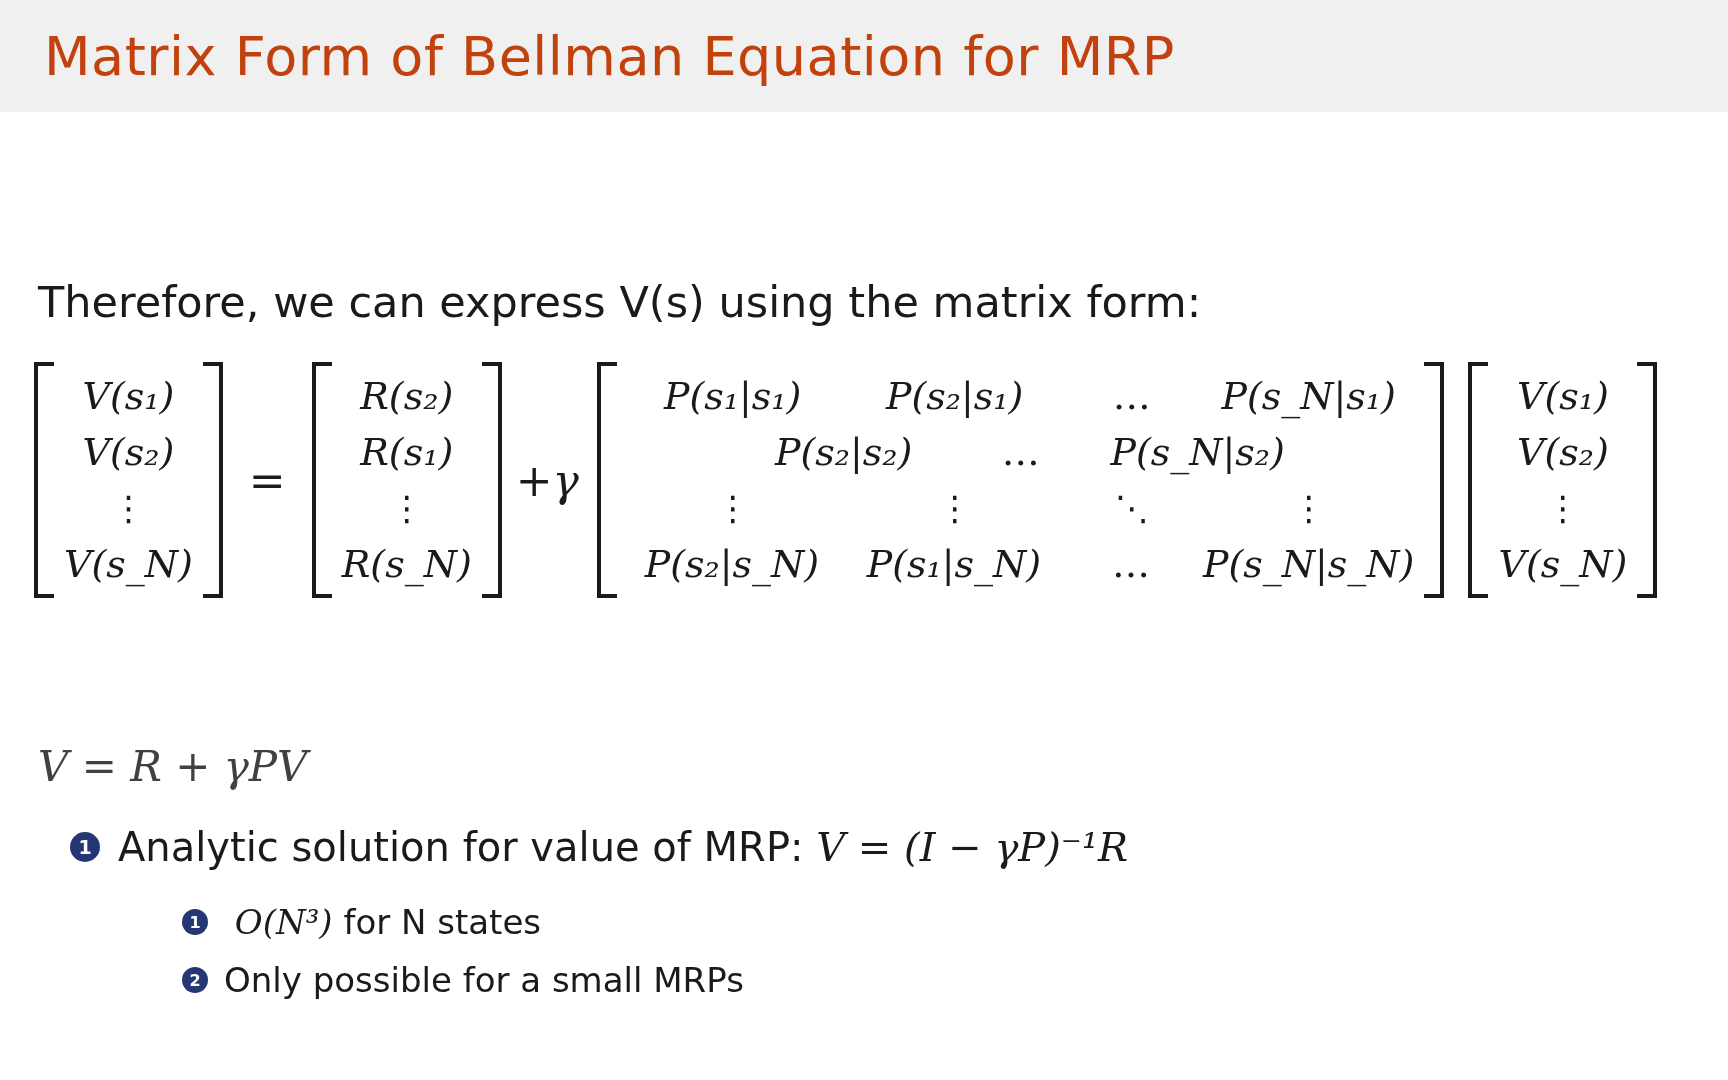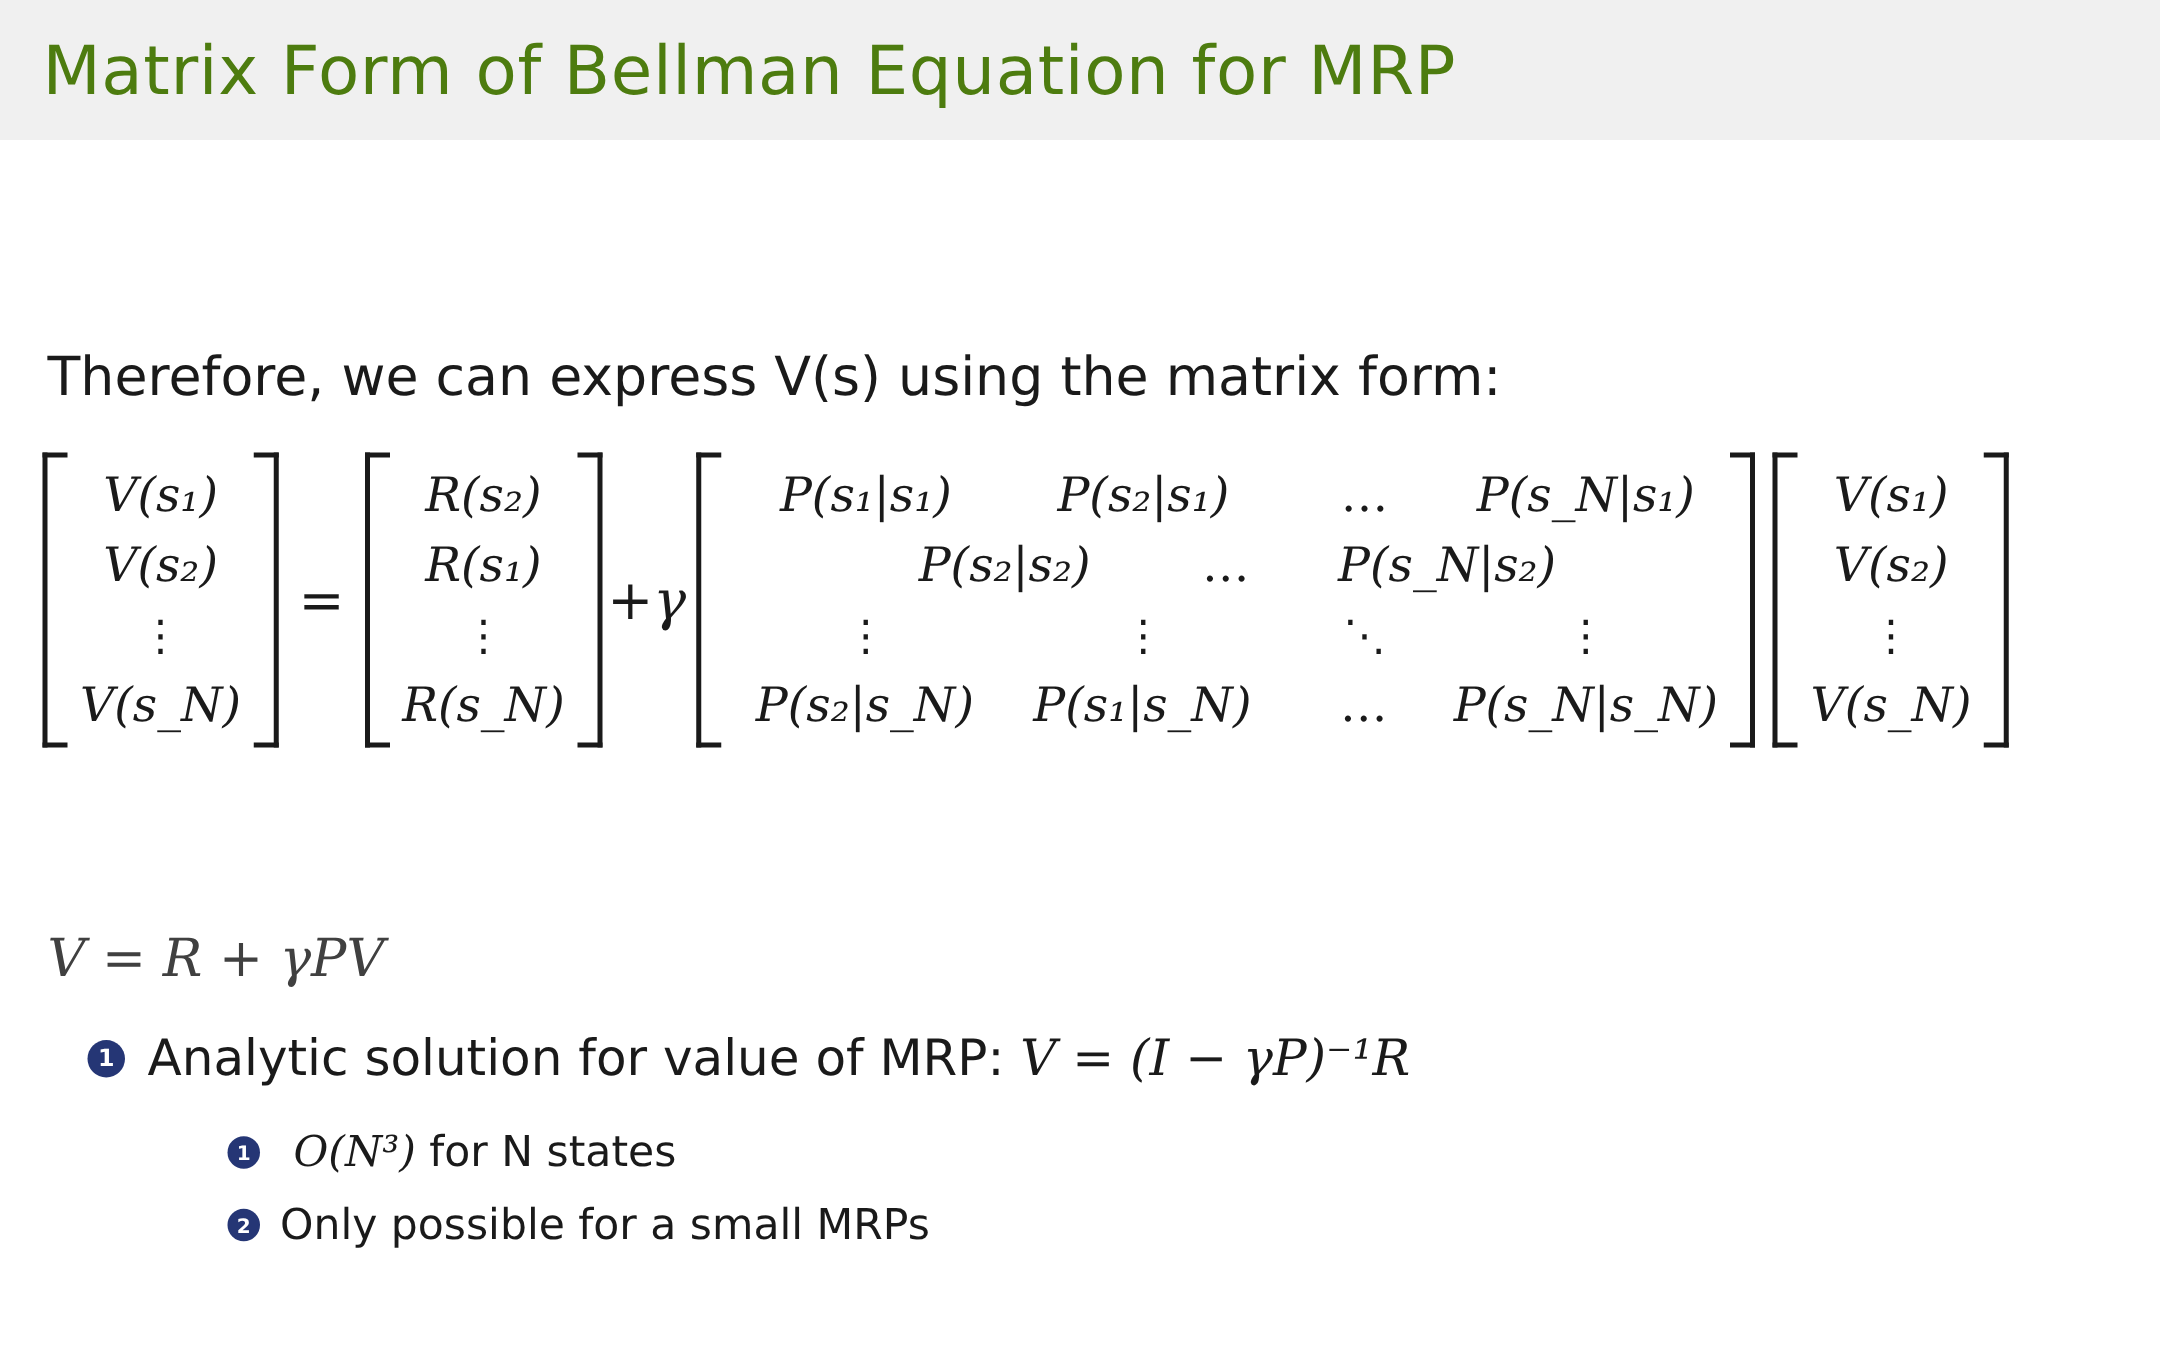--- a/index.html
+++ b/index.html
@@ -25,22 +25,22 @@
     top: 0;
     width: 1728px;
     height: 112px;
     background: #f0f0f0;
     display: flex;
     align-items: center;
   }
   .slide-title {
     font-size: 54px;
     font-weight: 400;
-    color: #4d7c0f;
-    padding-left: 34px;
+    color: #c2410c;
+    padding-left: 44px;
     letter-spacing: 0.5px;
     white-space: nowrap;
   }
   .body-area {
     position: absolute;
     left: 0;
     top: 112px;
     width: 1728px;
     height: 968px;
     padding-left: 24px;
@@ -56,20 +56,21 @@
   
   .equation {
     position: absolute;
     left: 34px;
     top: 250px;
     display: flex;
     align-items: center;
     font-family: "DejaVu Serif", serif;
     font-style: italic;
     color: #1a1a1a;
+    gap: 10px;
   }
   .bracket {
     display: flex;
     align-items: stretch;
   }
   .bracket > .edge {
     width: 16px;
     border-top: 4px solid #1a1a1a;
     border-bottom: 4px solid #1a1a1a;
   }

